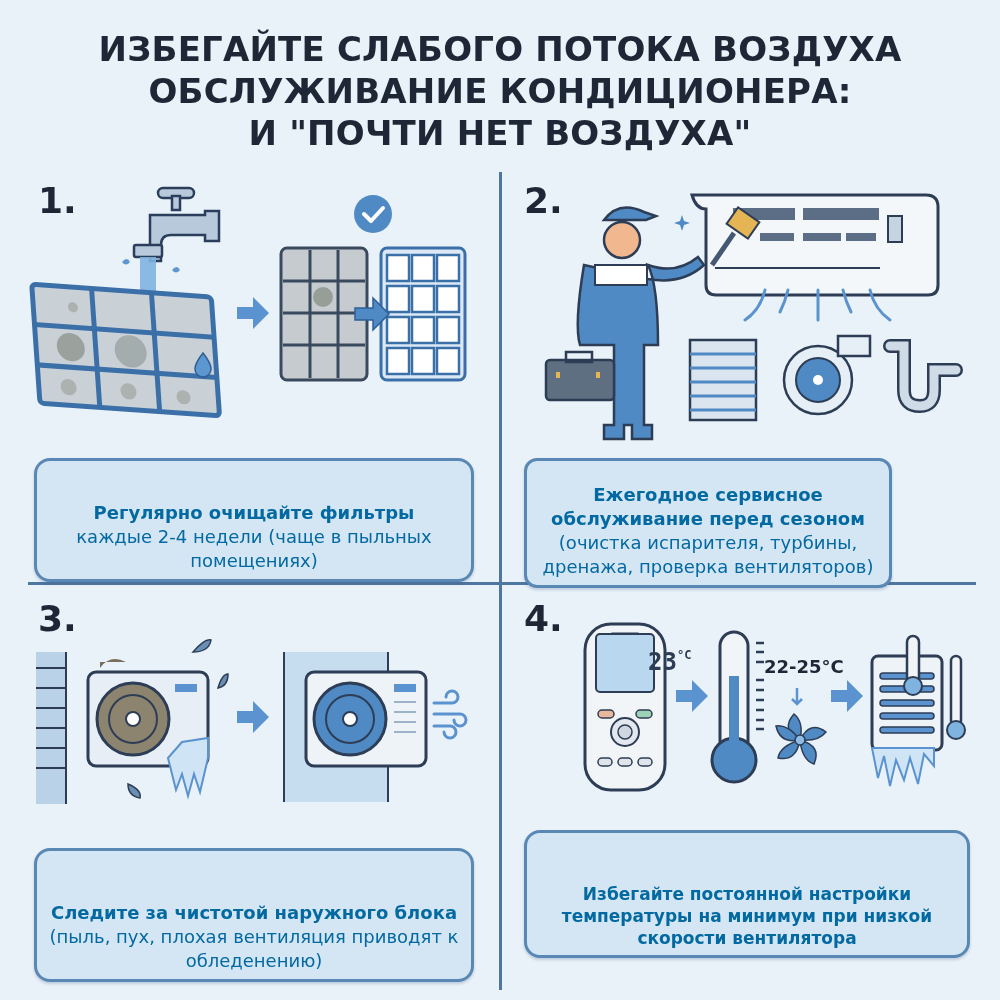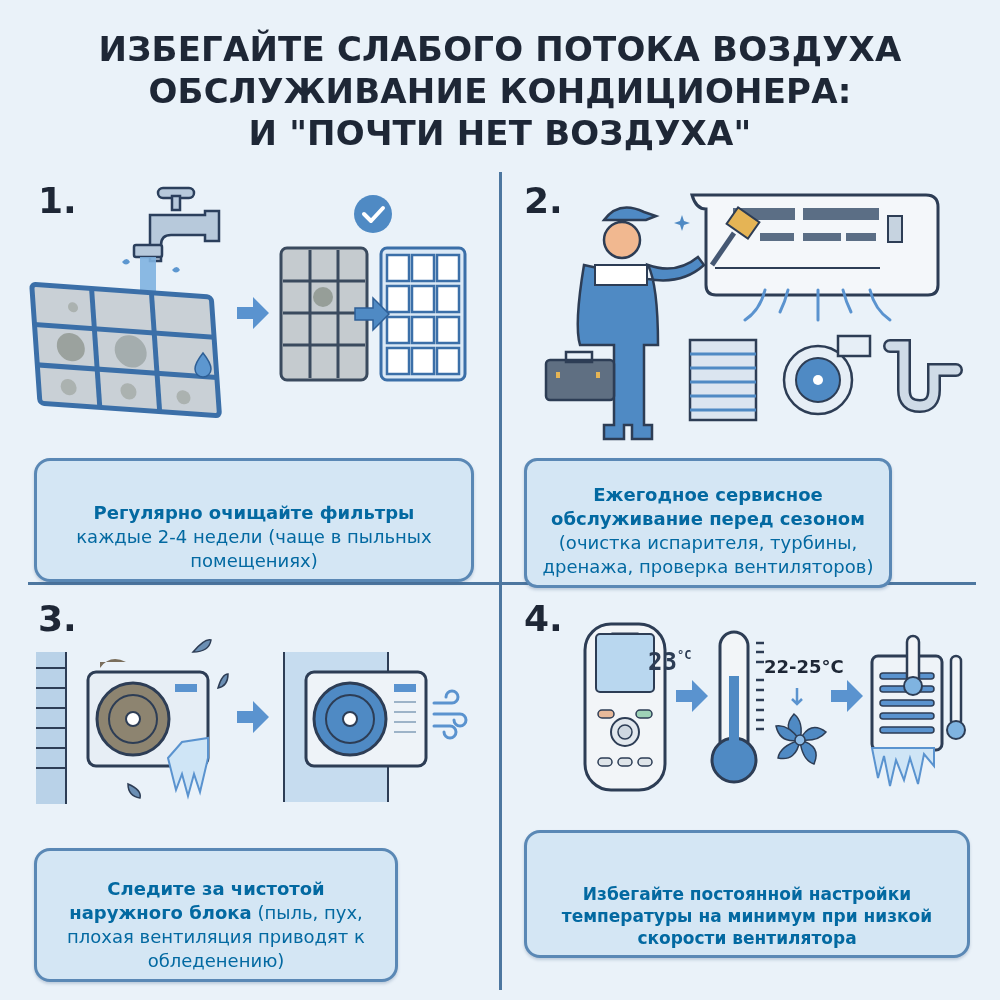--- a/index.html
+++ b/index.html
@@ -254,21 +254,21 @@
       </g>
   </svg>
   <svg width="1" height="1" style="left:0;top:0;">
     <g stroke="#5a93cf" stroke-width="3" fill="none" stroke-linecap="round">
       <path d="M434 703 h18 a6 6 0 1 0 -6 -6"></path>
       <path d="M434 714 h26 a6 6 0 1 1 -6 6"></path>
       <path d="M434 726 h16 a6 6 0 1 1 -6 6"></path>
     </g>
   </svg>
 
-  <div class="box" style="left:34px; top:832px; width:364px; height:134px;">
+  <div class="box" style="left:34px; top:832px; width:440px; height:134px;">
     <div>
       <b>Следите за чистотой наружного блока</b>
       <span>(пыль, пух, плохая вентиляция приводят к обледенению)</span>
     </div>
   </div>
 </div>
 
 <div>
   <div class="num" style="left:524px; top:598px;">4.</div>
 

